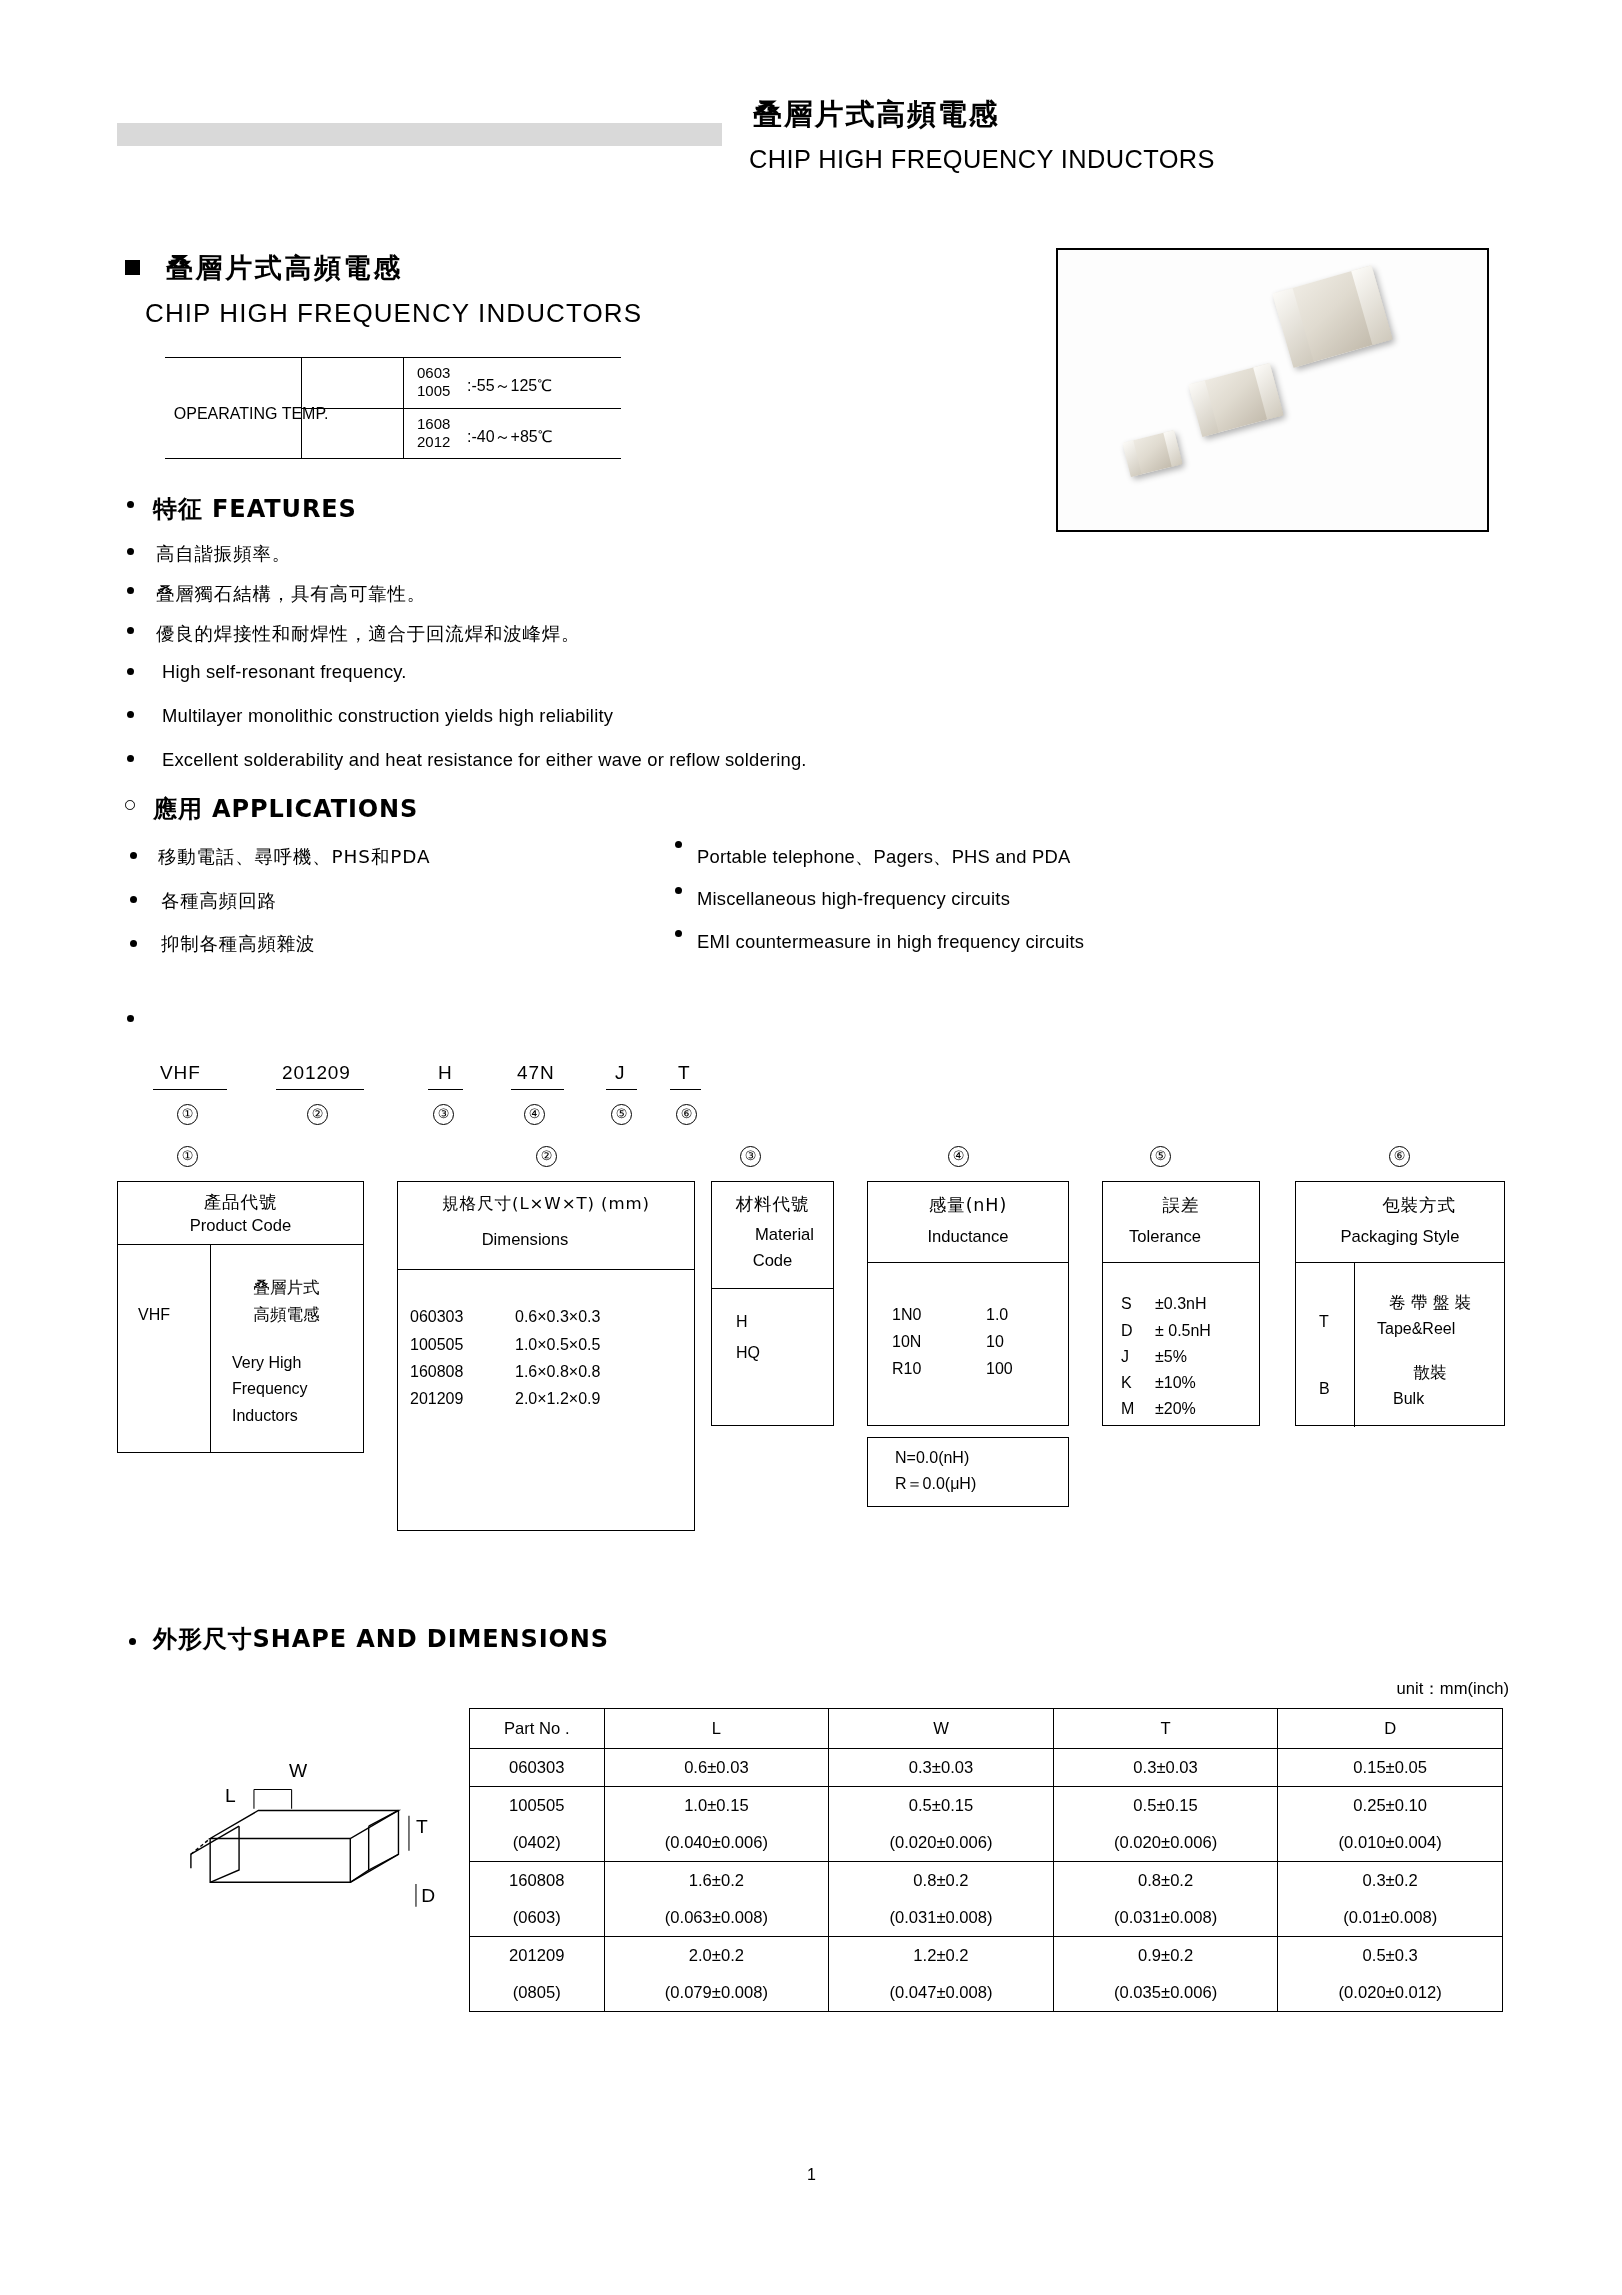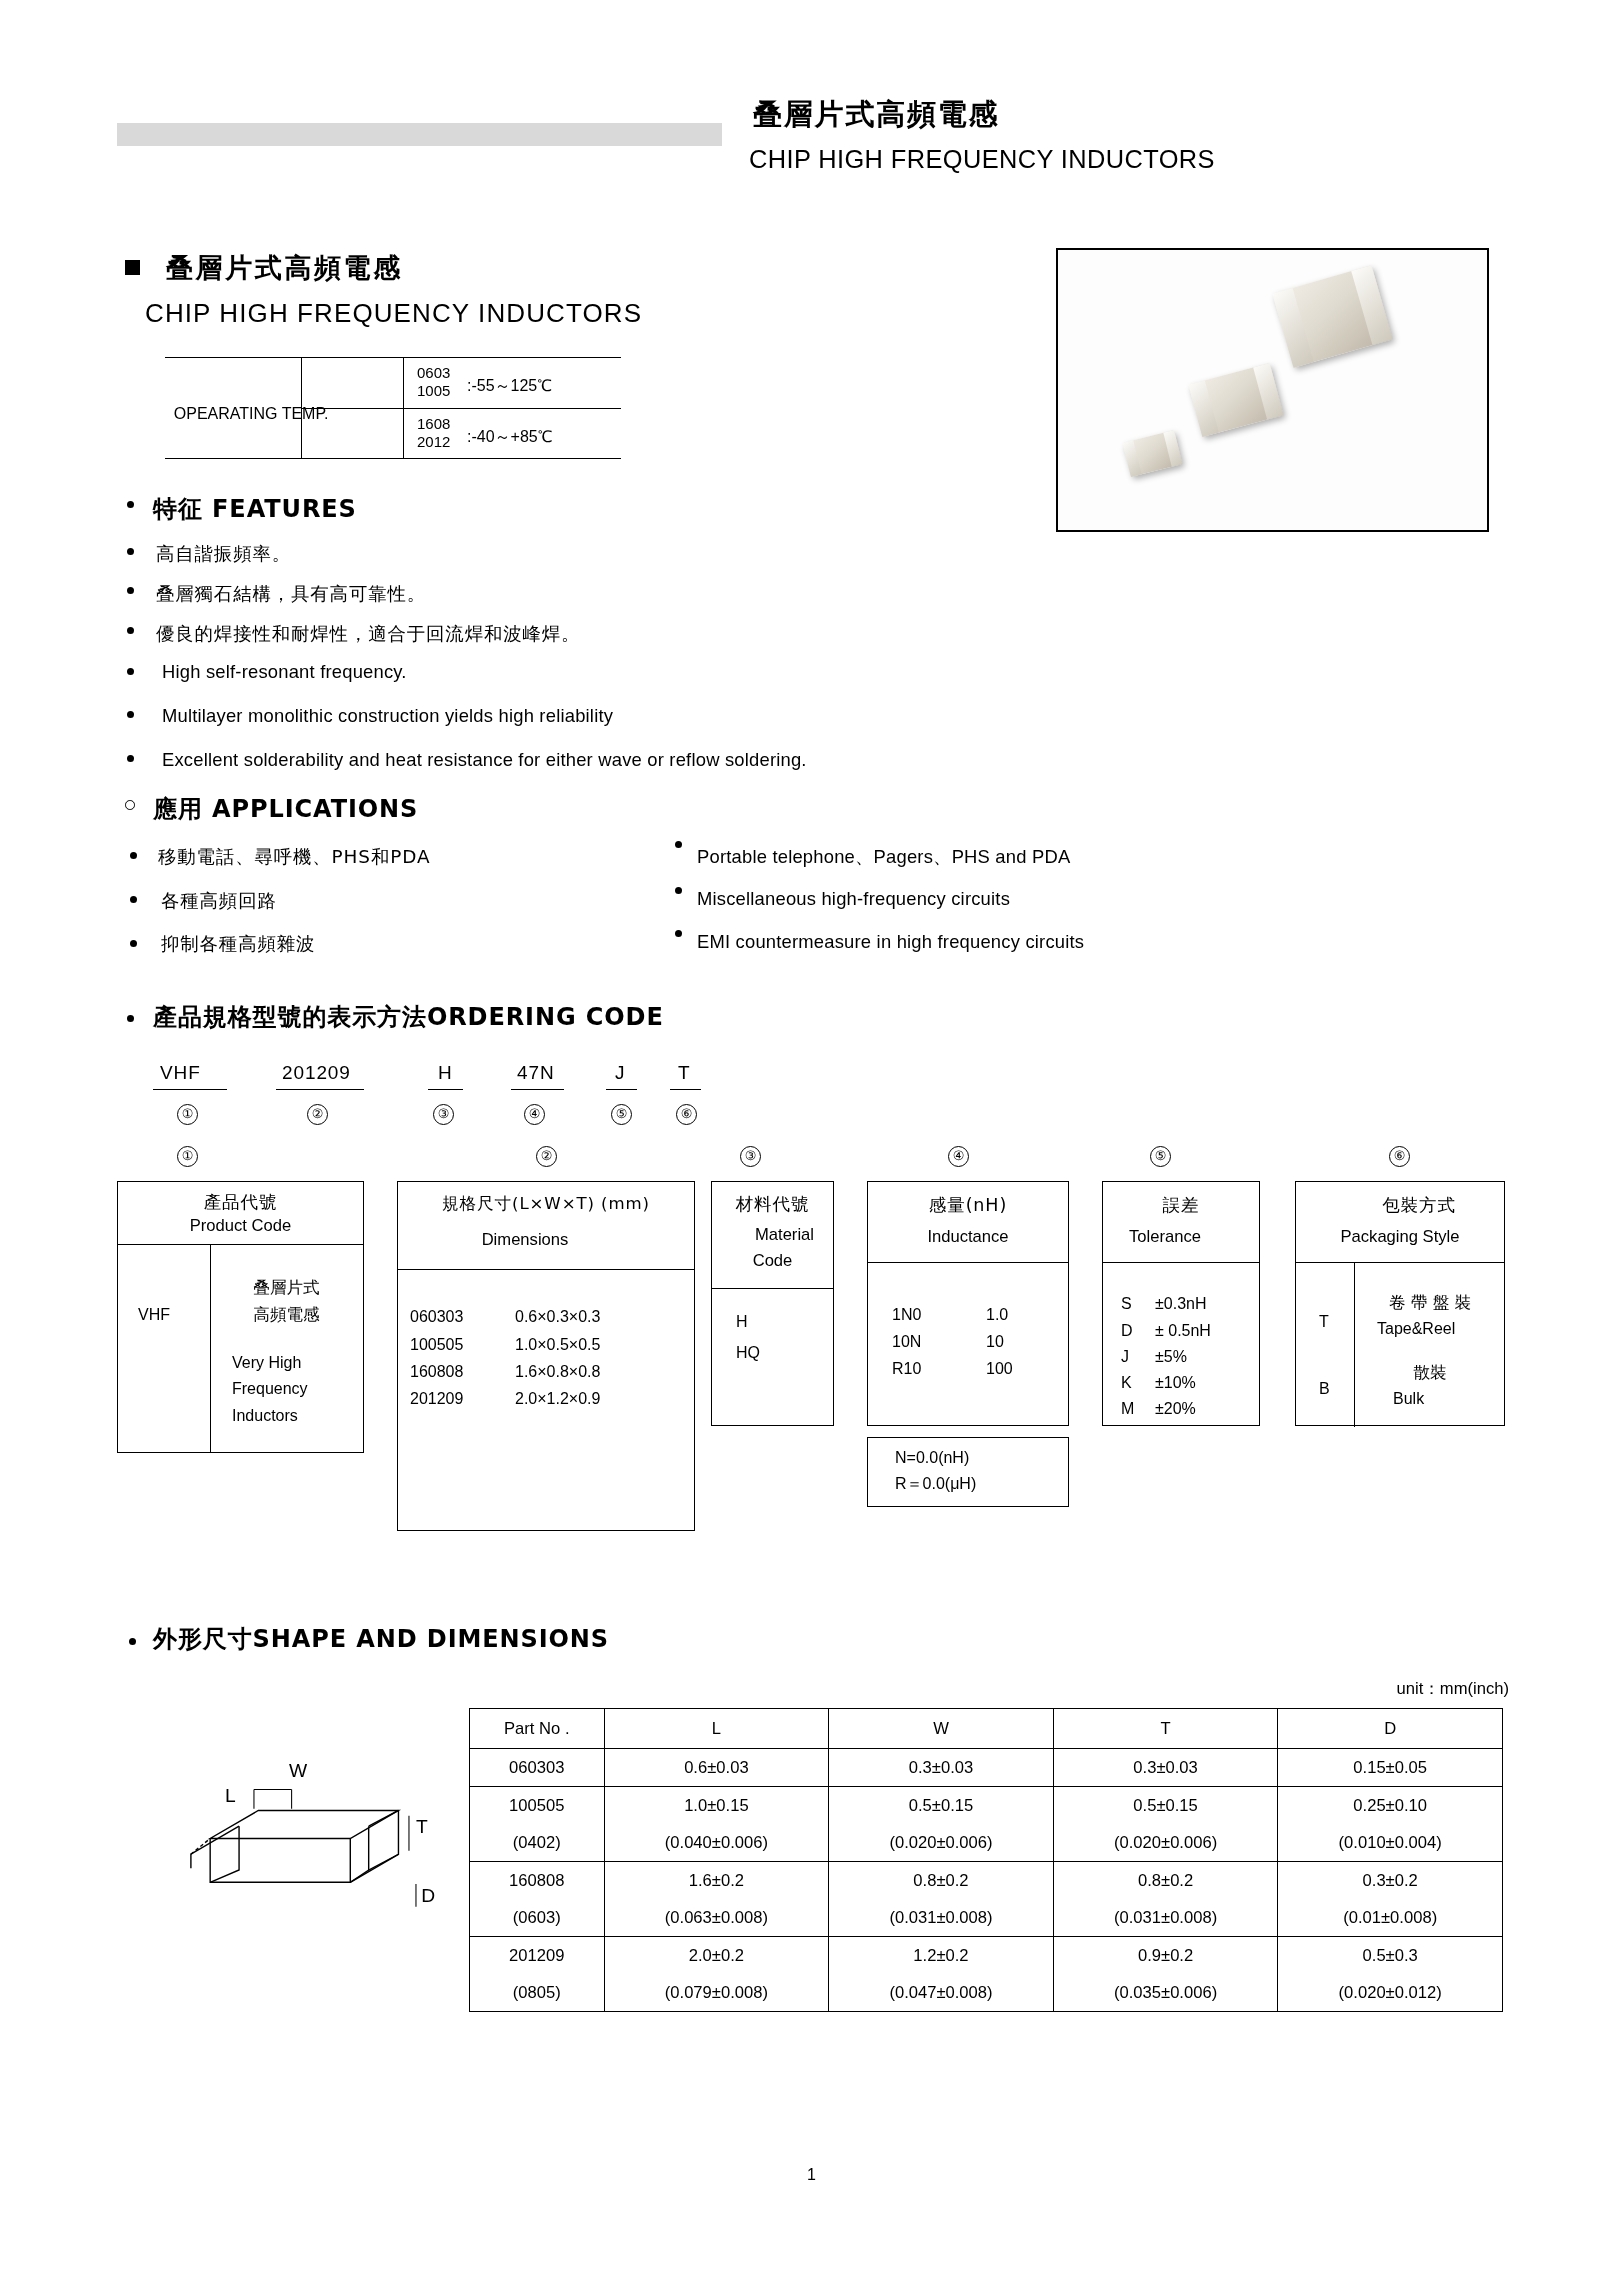--- a/index.html
+++ b/index.html
@@ -374,21 +374,20 @@
   <div class="txt-cn" style="left:161px; top:931px;">抑制各種高頻雜波</div>
 
   <div class="dot" style="left:675px; top:841px;"></div>
   <div class="txt-en" style="left:697px; top:844px;">Portable telephone、Pagers、PHS and PDA</div>
   <div class="dot" style="left:675px; top:887px;"></div>
   <div class="txt-en" style="left:697px; top:888px;">Miscellaneous high-frequency circuits</div>
   <div class="dot" style="left:675px; top:930px;"></div>
   <div class="txt-en" style="left:697px; top:931px;">EMI countermeasure in high frequency circuits</div>
 
   <div class="dot" style="left:127px; top:1015px;"></div>
-  <div class="sec-head-cn" style="left:153px; top:1001px;">產品規格型號的表示方法ORDERING CODE</div>
 
   <div class="oc-token" style="left:160px; top:1062px;">VHF</div>
   <div class="oc-underline" style="left:153px; top:1089px; width:74px;"></div>
   <div class="oc-token" style="left:282px; top:1062px;">201209</div>
   <div class="oc-underline" style="left:276px; top:1089px; width:88px;"></div>
   <div class="oc-token" style="left:438px; top:1062px;">H</div>
   <div class="oc-underline" style="left:428px; top:1089px; width:35px;"></div>
   <div class="oc-token" style="left:517px; top:1062px;">47N</div>
   <div class="oc-underline" style="left:511px; top:1089px; width:53px;"></div>
   <div class="oc-token" style="left:615px; top:1062px;">J</div>

